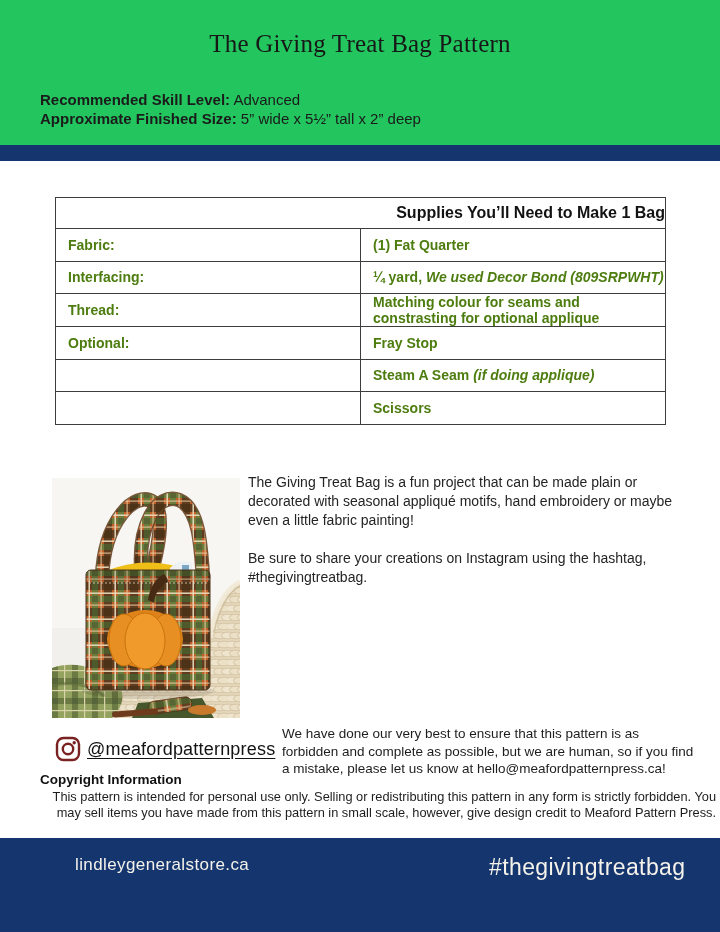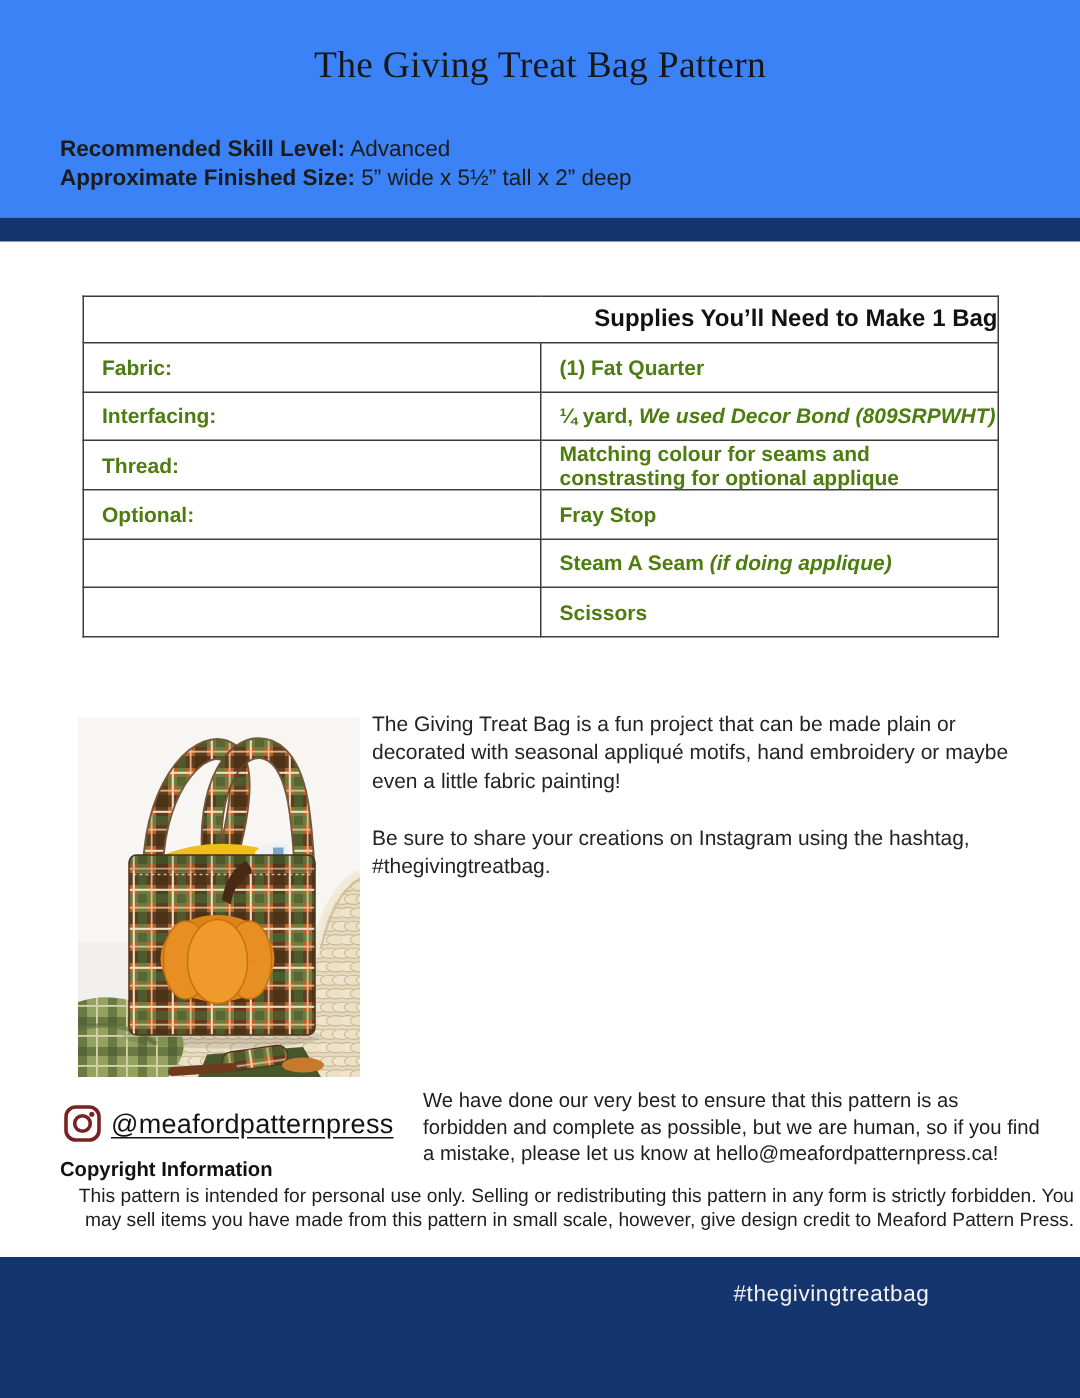--- a/index.html
+++ b/index.html
@@ -3,21 +3,21 @@
 <meta charset="utf-8">
 <style>
   * { margin:0; padding:0; box-sizing:border-box; }
   html,body { background:#ffffff; }
   .page {
     position:relative; width:720px; height:932px; background:#ffffff;
     font-family:"Liberation Sans", sans-serif; color:#1e1e1e; overflow:hidden;
   }
 
   
-  .header { position:absolute; top:0; left:0; width:720px; height:145px; background:#3b82f6; }
+  .header { position:absolute; top:0; left:0; width:720px; height:145px; background:#22c55e; }
   .doc-title {
     position:absolute; top:30px; left:0; width:720px; text-align:center;
     font-family:"Liberation Serif", serif; font-weight:400; font-size:25px;
     letter-spacing:.2px; color:#171717;
   }
   .meta { position:absolute; top:90px; left:40px; font-size:15px; line-height:19px; color:#1b1b1b; }
   .meta b { font-weight:bold; }
 
   .navy-bar { position:absolute; top:145px; left:0; width:720px; height:16px; background:#15356e; }
 
@@ -32,34 +32,34 @@
   .supplies td.lbl { width:142px; padding-left:12px; }
   .supplies td.val { padding-left:12px;margin-left:24px; }
   .supplies .it { font-style:italic; }
 
   
   .photo { position:absolute; top:478px; left:52px; width:188px; height:240px; }
   .intro-text { position:absolute; top:473px; left:248px; width:438px; font-size:14px; line-height:19px; color:#242424; }
   .intro-text p + p { margin-top:19px; }
 
   
-  .insta-row { position:absolute; top:736px; left:42px; display:flex; align-items:center; }
+  .insta-row { position:absolute; top:736px; left:55px; display:flex; align-items:center; }
   .insta-icon { width:26px; height:26px; margin-right:6px; }
   .insta-handle {
     font-size:18px; color:#121212; text-decoration:underline;
     text-underline-offset:3px; letter-spacing:.2px; cursor:pointer;
   }
   .accuracy { position:absolute; top:725px; left:282px; width:416px; font-size:13.5px; line-height:17.5px; color:#1d1d1d; }
   .copy-head { position:absolute; top:772px; left:40px; font-size:13.5px; font-weight:bold; color:#111; }
   .copy-body { position:absolute; top:789px; left:40px; width:676px; font-size:12.8px; line-height:16px; color:#1d1d1d;text-align:right; }
 
   
   .footer { position:absolute; top:838px; left:0; width:720px; height:94px; background:#15356e; }
   .footer .website { position:absolute; top:17px; left:75px; font-size:17px; letter-spacing:.4px; color:#f4f2ea; }
-  .footer .hashtag { position:absolute; top:16px; left:489px; font-size:15px; letter-spacing:.4px; color:#f4f2ea; }
+  .footer .hashtag { position:absolute; top:16px; left:489px; font-size:23px; letter-spacing:.4px; color:#f4f2ea; }
 </style>
 </head>
 <body>
 
 <div class="page">
 
   <div class="header">
     <div class="doc-title">The Giving Treat Bag Pattern</div>
     <div class="meta">
       <div><b>Recommended Skill Level:</b><span> Advanced</span></div>
@@ -188,16 +188,17 @@
     </svg>
     <span class="insta-handle">@meafordpatternpress</span>
   </div>
 
   <div class="accuracy">We have done our very best to ensure that this pattern is as forbidden and complete as possible, but we are human, so if you find a mistake, please let us know at hello@meafordpatternpress.ca!</div>
 
   <div class="copy-head">Copyright Information</div>
   <div class="copy-body">This pattern is intended for personal use only. Selling or redistributing this pattern in any form is strictly forbidden. You may sell items you have made from this pattern in small scale, however, give design credit to Meaford Pattern Press.</div>
 
   <div class="footer">
+    <span class="website">lindleygeneralstore.ca</span>
     <span class="hashtag">#thegivingtreatbag</span>
   </div>
 
 </div>
 
 </body></html>

